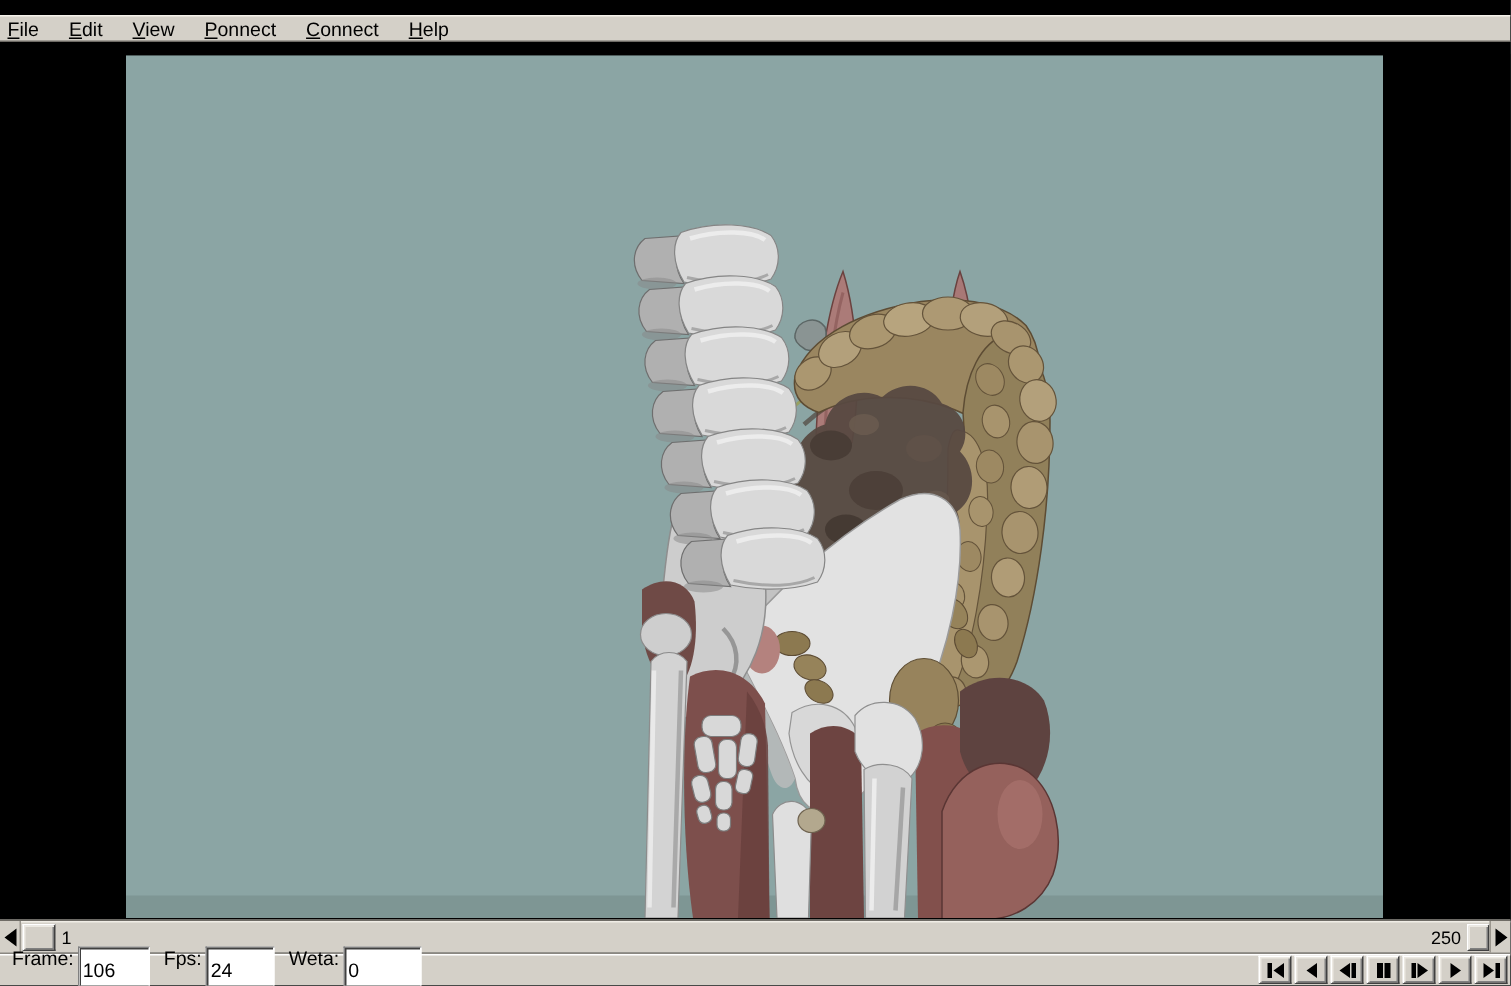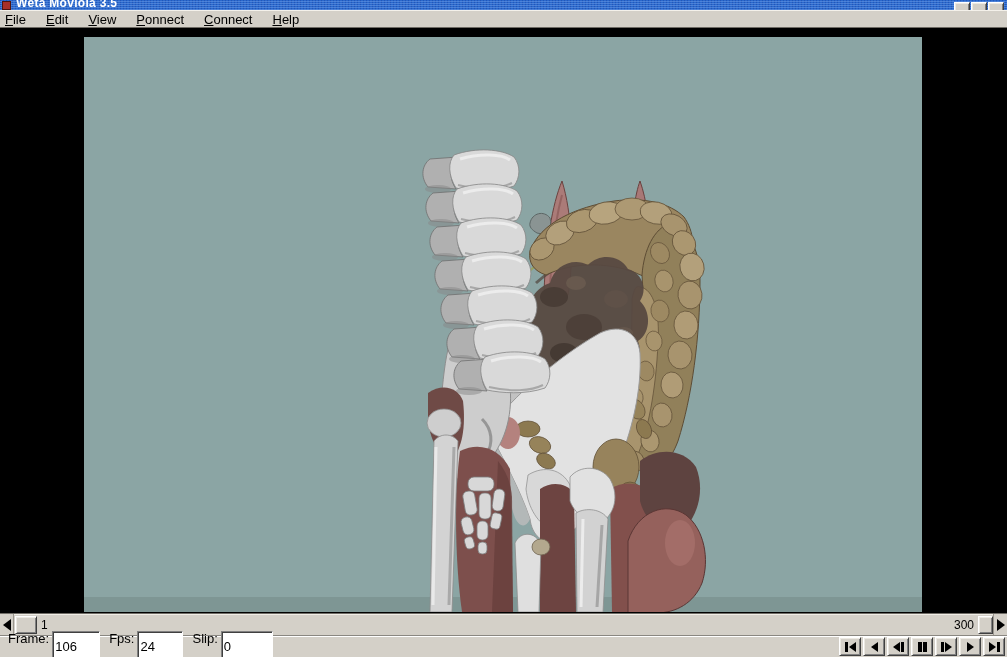--- a/index.html
+++ b/index.html
@@ -61,29 +61,20 @@
   .g-tri-l{width:0;height:0;border-top:5px solid transparent;border-bottom:5px solid transparent;border-right:7px solid #000;}
   .g-tri-r{width:0;height:0;border-top:5px solid transparent;border-bottom:5px solid transparent;border-left:7px solid #000;}
   .g-bar{width:3px;height:10px;background:#000;}
   .g-bar.wide{width:4px;}
 </style>
 </head>
 <body>
 
 <div class="app">
 
-  <div class="titlebar">
-    <span class="title-icon"></span>
-    <span class="title-text">Weta Moviola 3.5</span>
-    <span class="win-buttons">
-      <span class="winbtn"></span>
-      <span class="winbtn"></span>
-      <span class="winbtn"></span>
-    </span>
-  </div>
 
   <div class="menubar">
     <div class="menu-item"><span class="mnemonic">F</span><span>ile</span></div>
     <div class="menu-item"><span class="mnemonic">E</span><span>dit</span></div>
     <div class="menu-item"><span class="mnemonic">V</span><span>iew</span></div>
     <div class="menu-item"><span class="mnemonic">P</span><span>onnect</span></div>
     <div class="menu-item"><span class="mnemonic">C</span><span>onnect</span></div>
     <div class="menu-item"><span class="mnemonic">H</span><span>elp</span></div>
   </div>
 
@@ -257,38 +248,38 @@
       </svg>
     </div>
   </div>
 
   <div class="timeline">
     <div class="tl-arrow left">
       <div class="tri-left"></div>
     </div>
     <div class="tl-thumb start"></div>
     <div class="tl-label start">1</div>
-    <div class="tl-label end">300</div>
+    <div class="tl-label end">250</div>
     <div class="tl-thumb end"></div>
     <div class="tl-arrow right">
       <div class="tri-right"></div>
     </div>
   </div>
 
   <div class="controls">
     <div class="field">
       <label>Frame:</label>
       <input class="in-frame" type="text" value="106" style="">
     </div>
     <div class="field">
       <label>Fps:</label>
       <input class="in-fps" type="text" value="24" style="">
     </div>
     <div class="field">
-      <label>Slip:</label>
+      <label>Weta:</label>
       <input class="in-slip" type="text" value="0" style="">
     </div>
 
     <div class="transport">
       <button class="tbtn">
         <span class="g-bar"></span>
           <span class="g-tri-l"></span>
       </button>
       <button class="tbtn">
         <span class="g-tri-l"></span>

